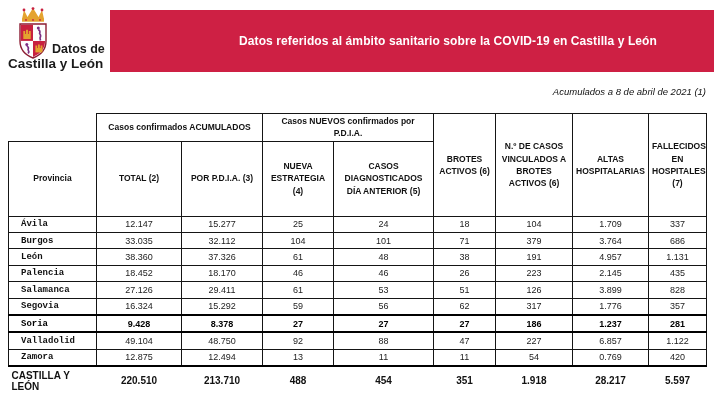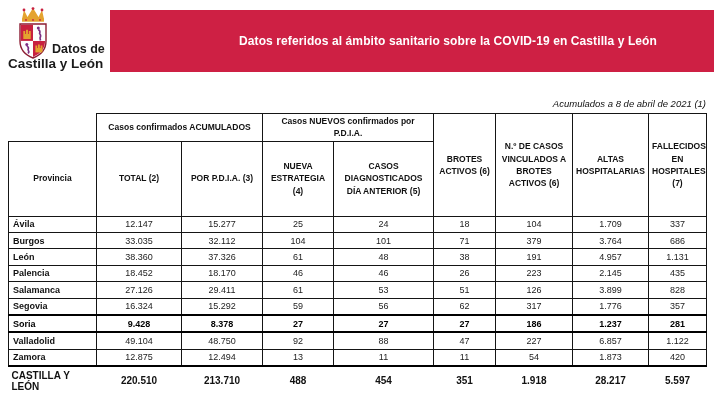--- a/index.html
+++ b/index.html
@@ -27,21 +27,21 @@
   .banner {
     position: absolute; left: 110px; top: 10px;
     width: 596px; height: 62px;
     display: flex; align-items: center; justify-content: center;
   }
   .banner .banner-title { font-size: 12px; font-weight: bold; letter-spacing: 0.1px; }
 
   
   .subtitle {
     position: absolute; top: 86px; right: 8px;
-    font-size: 9.5px; font-style: italic; color: #111; margin-top: 12px;
+    font-size: 9.5px; font-style: italic; color: #111;
   }
 
   
   table.covid {
     position: absolute; left: 8px; top: 113px;
     width: 698px;
     border-collapse: collapse; table-layout: fixed;
   }
   table.covid th, table.covid td { border: 1.5px solid #151515; overflow: hidden; }
 
@@ -52,21 +52,21 @@
   thead tr.grp-row { height: 27px; }
   thead tr.sub-row { height: 75px; }
   .spacer { border: none !important; background: transparent; }
   th.prov-h { border-top: 2.5px solid #000; }
   th.grp { border-bottom: 2px solid #000; }
 
   tbody td {
     font-size: 9px; text-align: center; height: 15.4px;
     color: #222; padding: 0 2px; vertical-align: middle;
   }
-  tbody td.prov { text-align: left; font-weight: bold; padding-left: 4px; color: #111; }
+  tbody td.prov { text-align: left; font-weight: bold; padding-left: 12px; color: #111; font-family: Liberation Mono, monospace; }
   tbody tr.highlight td {
     font-weight: bold; color: #000;
     border-top: 2.5px solid #000; border-bottom: 2.5px solid #000; margin-top: 24px;
   }
   tbody tr:last-child td { border-bottom: 2.5px solid #000; }
 
   tfoot td {
     border: none !important;
     font-size: 10px; font-weight: bold; color: #111;
     text-align: center; height: 23px; vertical-align: middle; padding-top: 2px;
@@ -244,21 +244,21 @@
           <td>1.122</td>
         </tr>
         <tr>
           <td class="prov">Zamora</td>
           <td>12.875</td>
           <td>12.494</td>
           <td>13</td>
           <td>11</td>
           <td>11</td>
           <td>54</td>
-          <td>1.873</td>
+          <td>0.769</td>
           <td>420</td>
         </tr>
       </tbody>
     <tfoot>
       <tr>
         <td class="prov">CASTILLA Y LEÓN</td>
         <td>220.510</td>
         <td>213.710</td>
         <td>488</td>
         <td>454</td>

